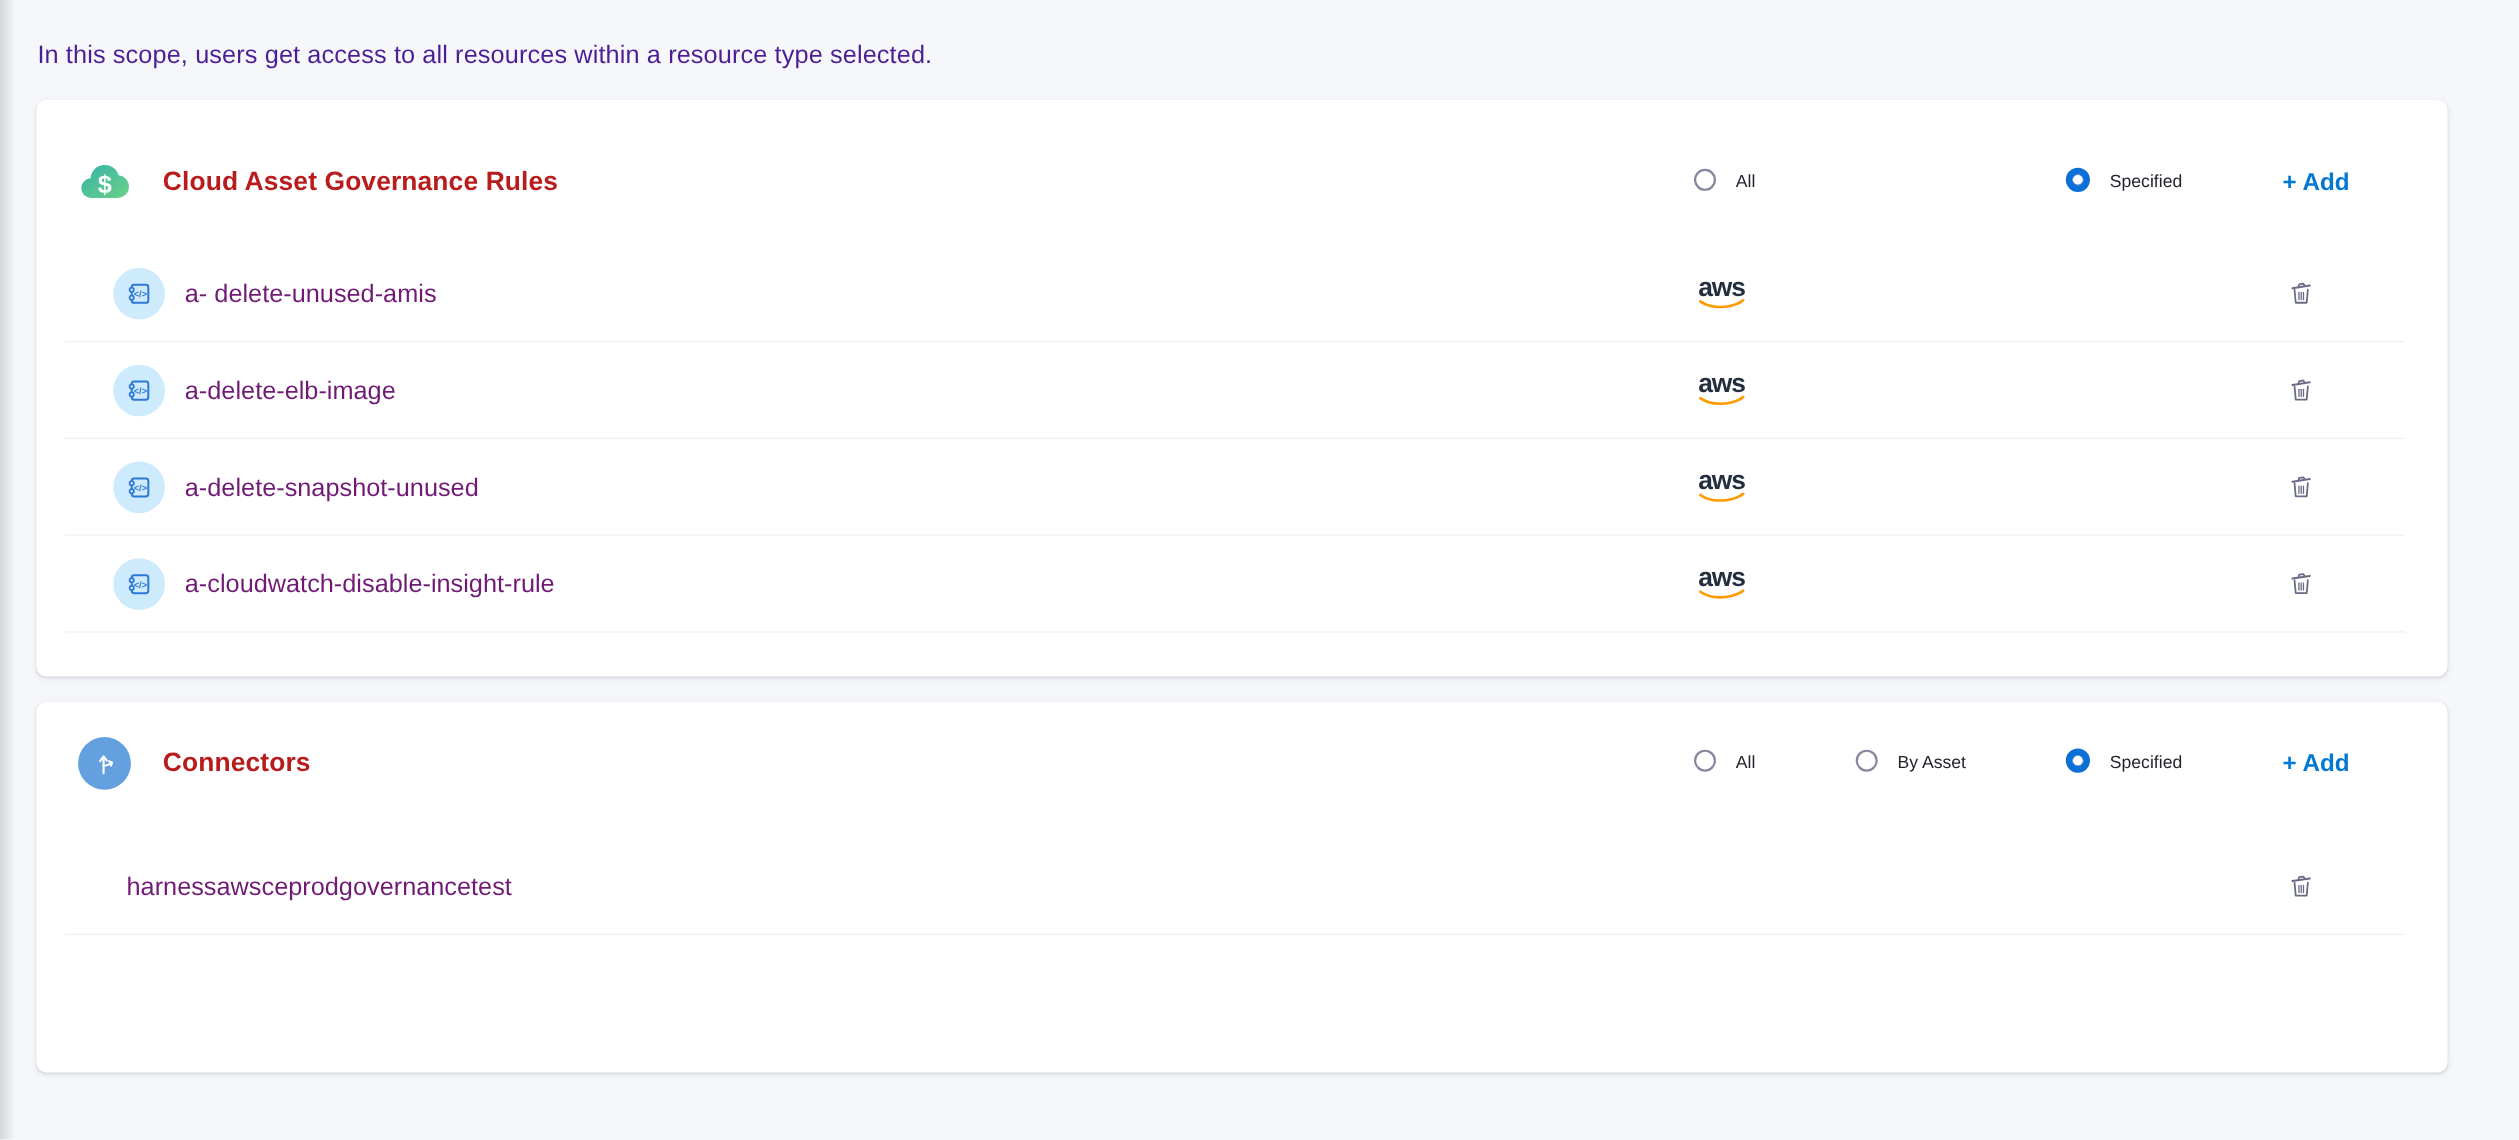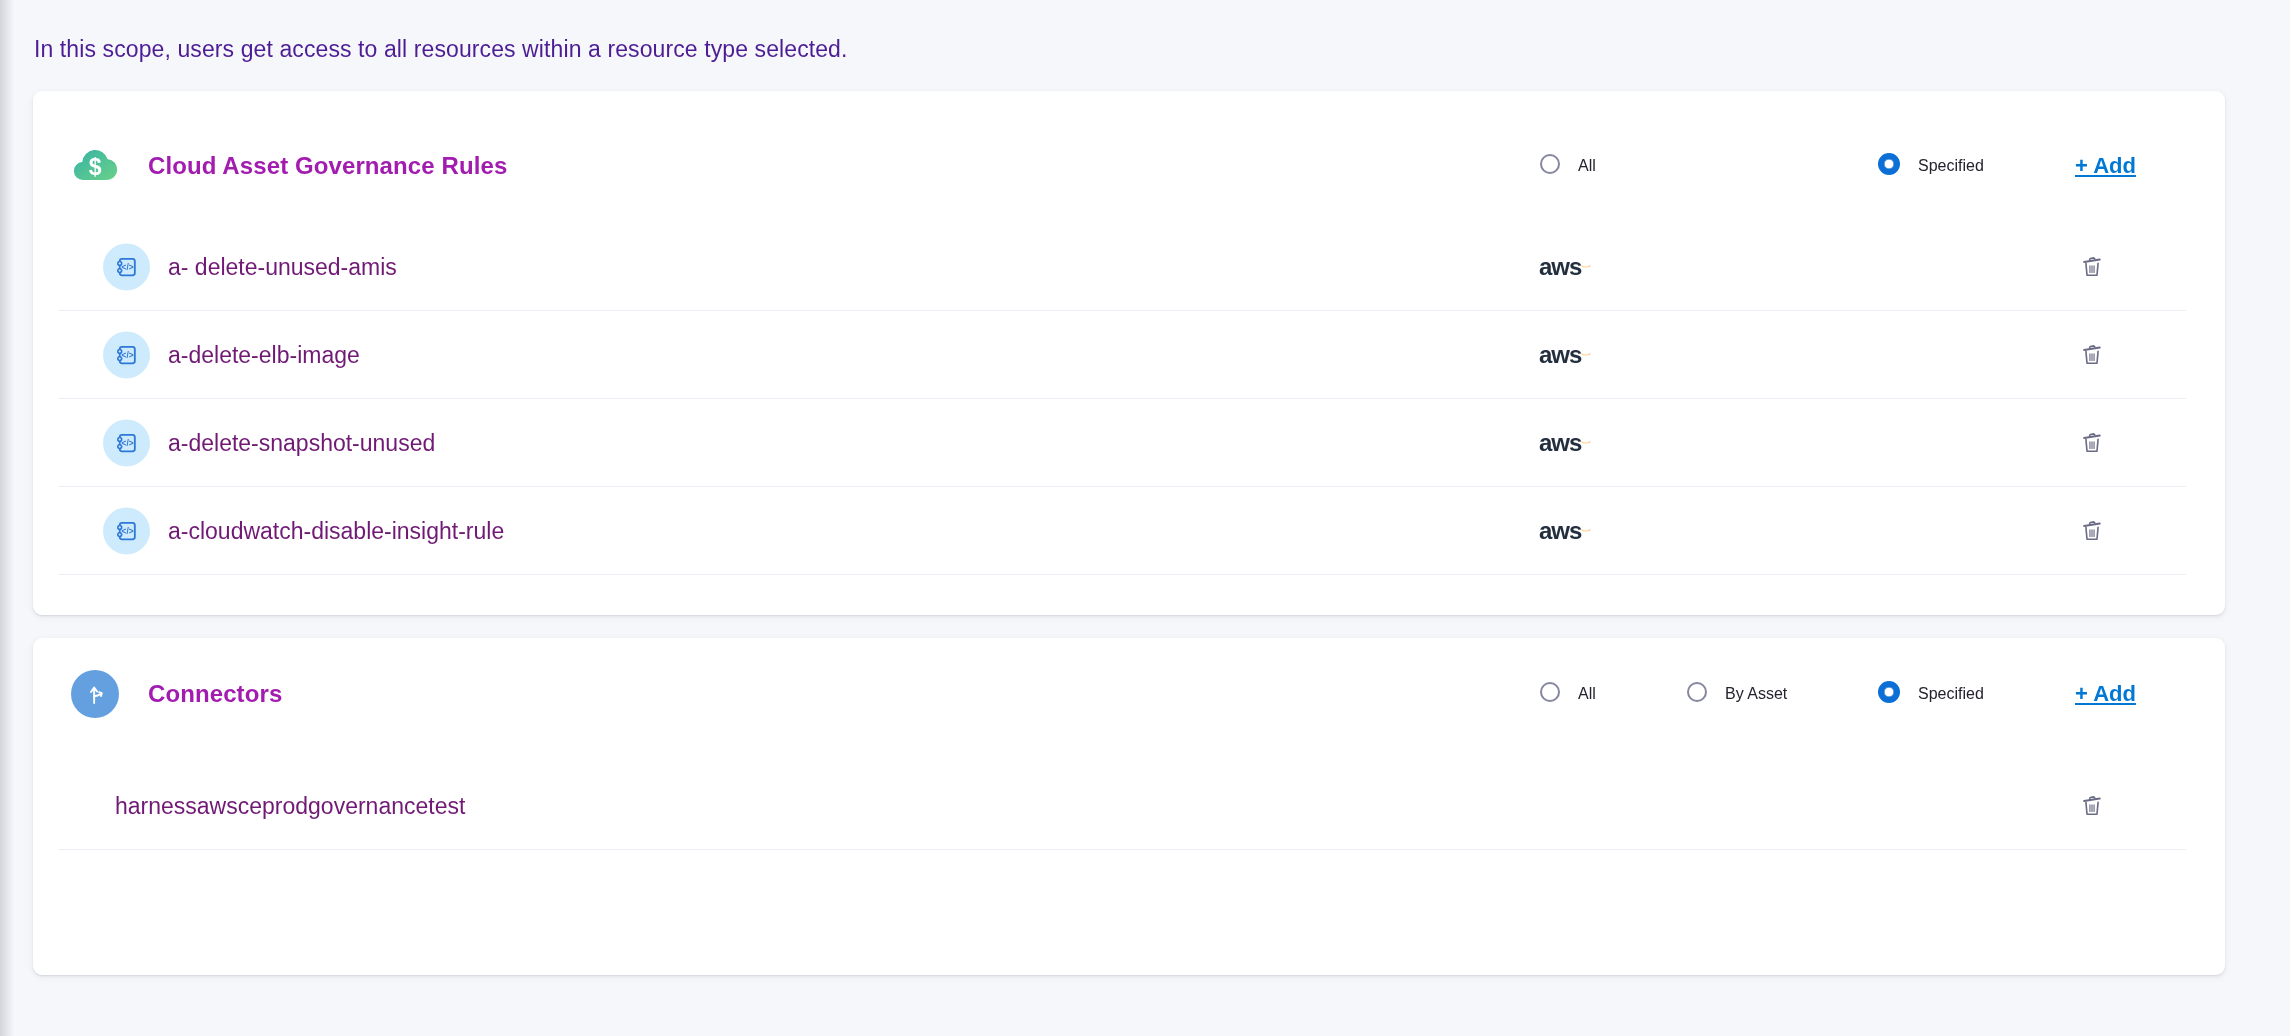--- a/index.html
+++ b/index.html
@@ -29,48 +29,48 @@
 
   .card-header { position:relative; height:48px; }
   .card.rules .card-header { margin-top:51px; }
   .card.connectors .card-header { margin-top:32px; }
 
   .header-icon { position:absolute; left:38px; top:0; width:48px; height:48px;
     border-radius:50%; display:flex; align-items:center; justify-content:center; }
   .header-icon.connector-bg { background:#64a0df; }
   .card-title {
     position:absolute; left:115px; top:50%; transform:translateY(-50%);
-    font-size:24px; font-weight:700; color:#a21caf; letter-spacing:.1px;
+    font-size:24px; font-weight:700; color:#b91c1c; letter-spacing:.1px;
   }
 
   
   .radio { position:absolute; top:50%; transform:translateY(-50%); cursor:pointer; }
   .radio-circle { width:20px; height:20px; border-radius:50%;
     border:2px solid #85879e; background:#fff; display:inline-block; }
   .radio.checked .radio-circle { width:22px; height:22px; border:6.5px solid #0b6fd6;
     background:#fff; box-shadow:0 0 0 .5px #0a5fc0 inset; }
   .radio-label { position:absolute; top:50%; transform:translateY(-50%);
     font-size:16px; color:#23232e; white-space:nowrap; }
   .add-link { position:absolute; left:2042px; top:50%; transform:translateY(-50%);
-    font-size:22px; font-weight:700; color:#0278d5; cursor:pointer; white-space:nowrap;text-decoration:underline; }
+    font-size:22px; font-weight:700; color:#0278d5; cursor:pointer; white-space:nowrap; }
 
   .rows { width:100%; }
   .card.rules .rows { margin-top:33px; }
   .card.connectors .rows { margin-top:44px; }
   .row { position:relative; height:88px; }
   .row::after { content:""; position:absolute; left:26px; right:39px; bottom:0;
     border-bottom:1px solid #eceef3; }
   .row-icon { position:absolute; left:70px; top:50%; transform:translateY(-50%);
     width:47px; height:47px; border-radius:50%; background:#cdebfc;
     display:flex; align-items:center; justify-content:center; }
   .row-label { position:absolute; left:135px; top:50%; transform:translateY(-50%);
     font-size:23px; font-weight:500; color:#701a75; }
   .card.connectors .row-label { left:82px; font-weight:400; }
   .aws-logo { position:absolute; left:1506px; top:50%; transform:translateY(-50%);
-    width:52px; display:flex; flex-direction:row; align-items:center; }
+    width:52px; display:flex; flex-direction:column; align-items:center; }
   .aws-text { font-size:24px; font-weight:700; color:#232f3e; line-height:.82;
     letter-spacing:-1px; }
   .trash-btn { position:absolute; left:2043px; top:50%; transform:translateY(-50%);
     width:32px; height:32px; display:flex; align-items:center; justify-content:center;
     cursor:pointer; border:none; background:transparent; }
 </style>
 </head>
 <body>
 
 <div class="left-shade"></div>

